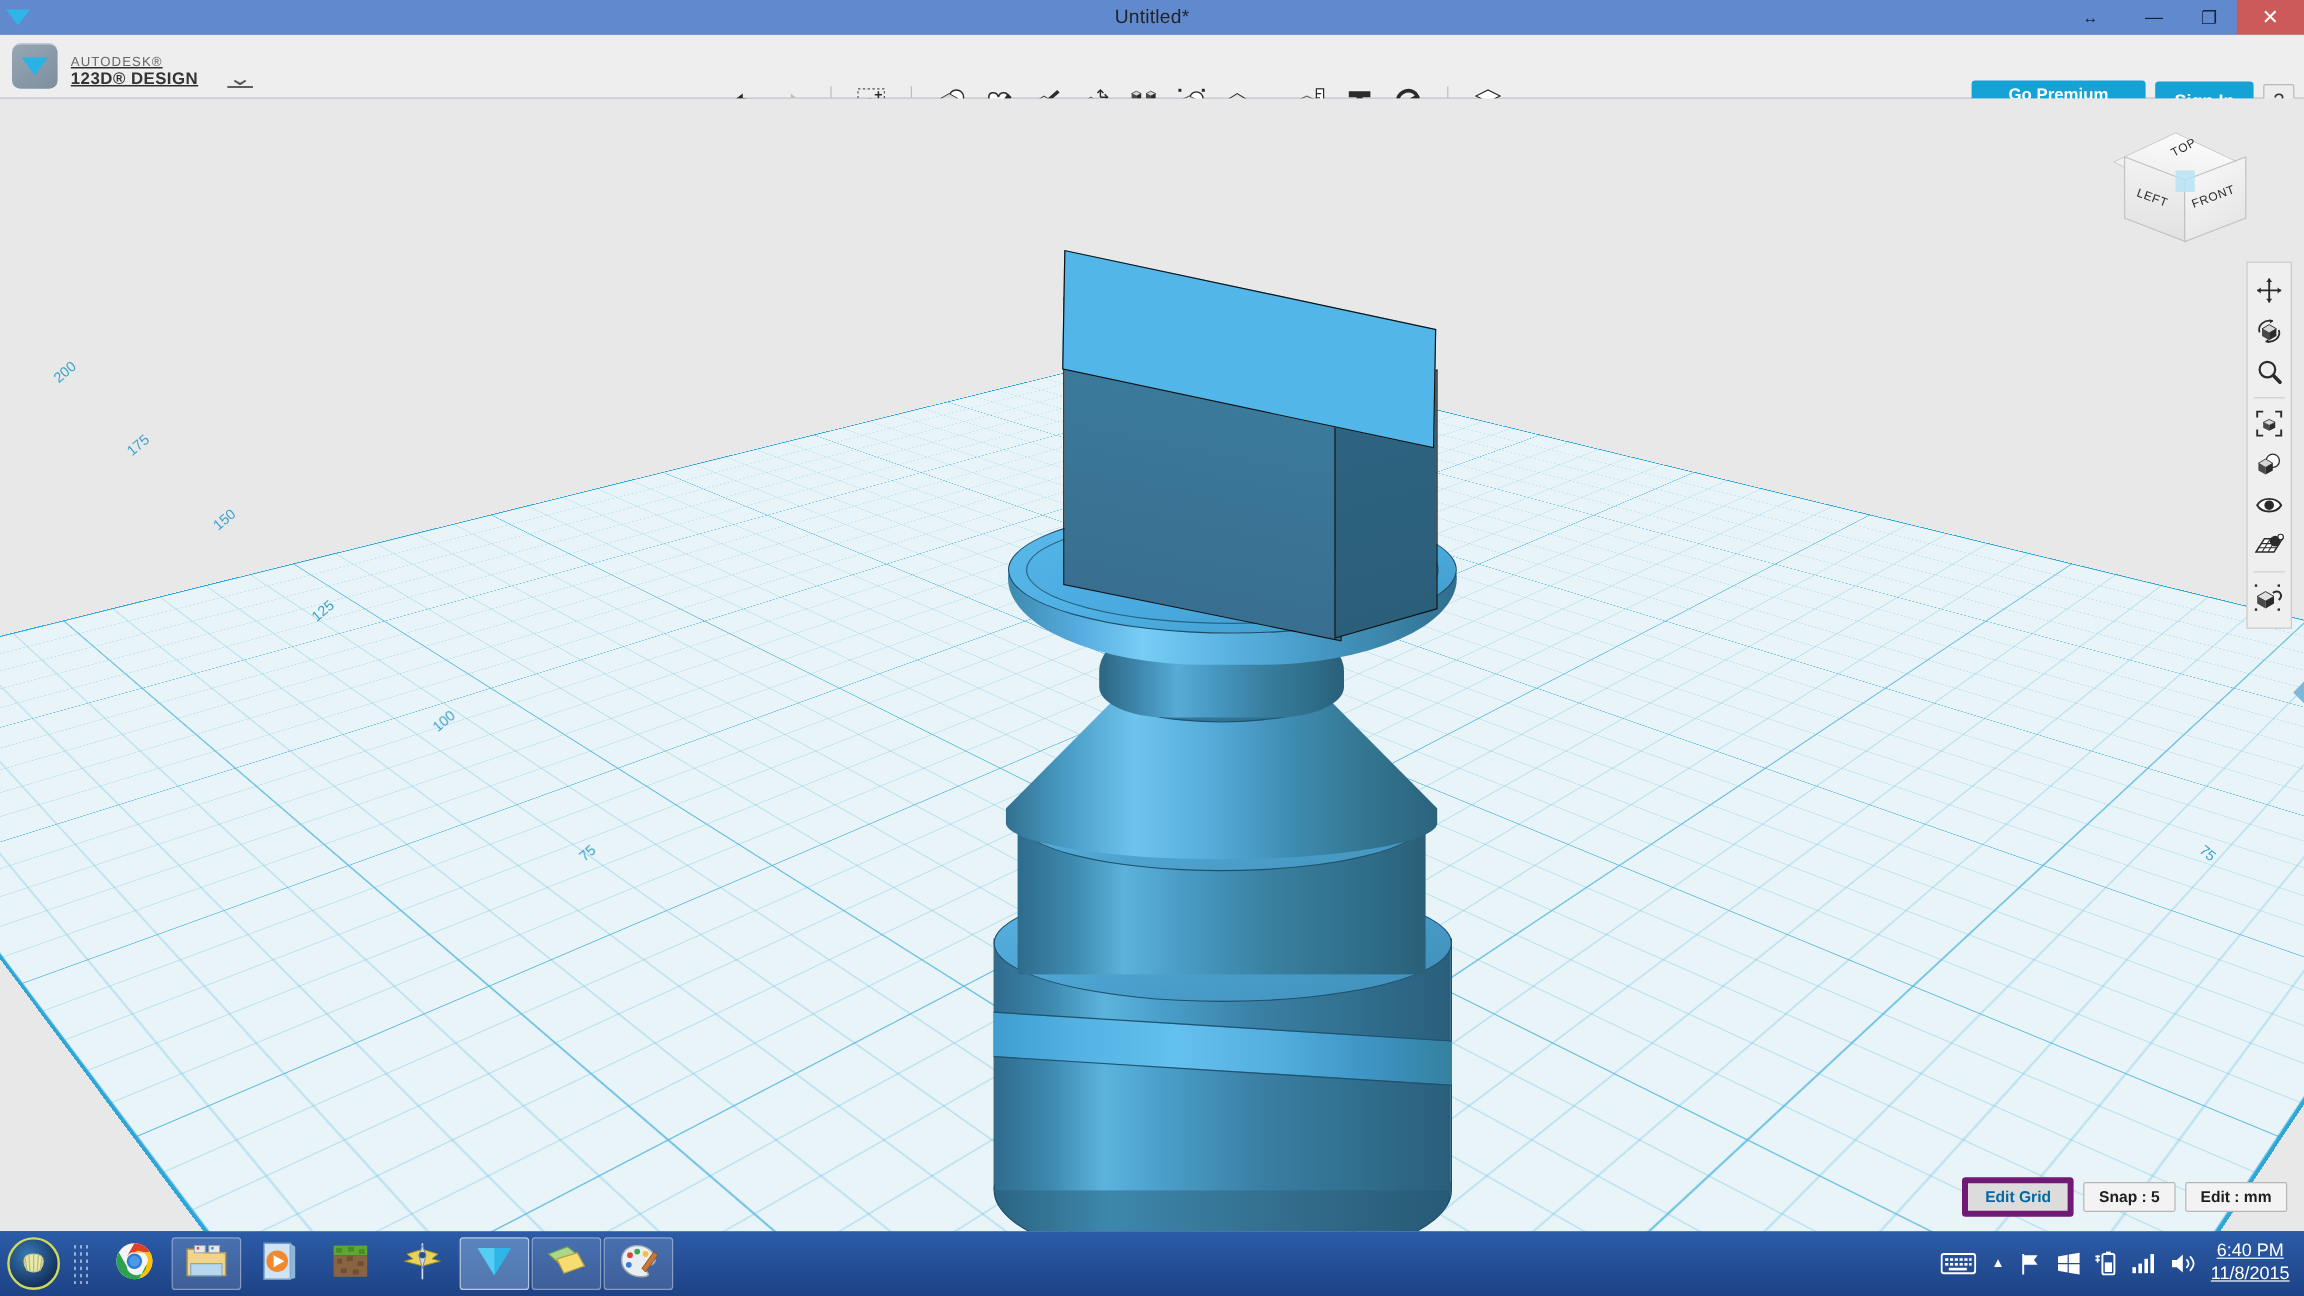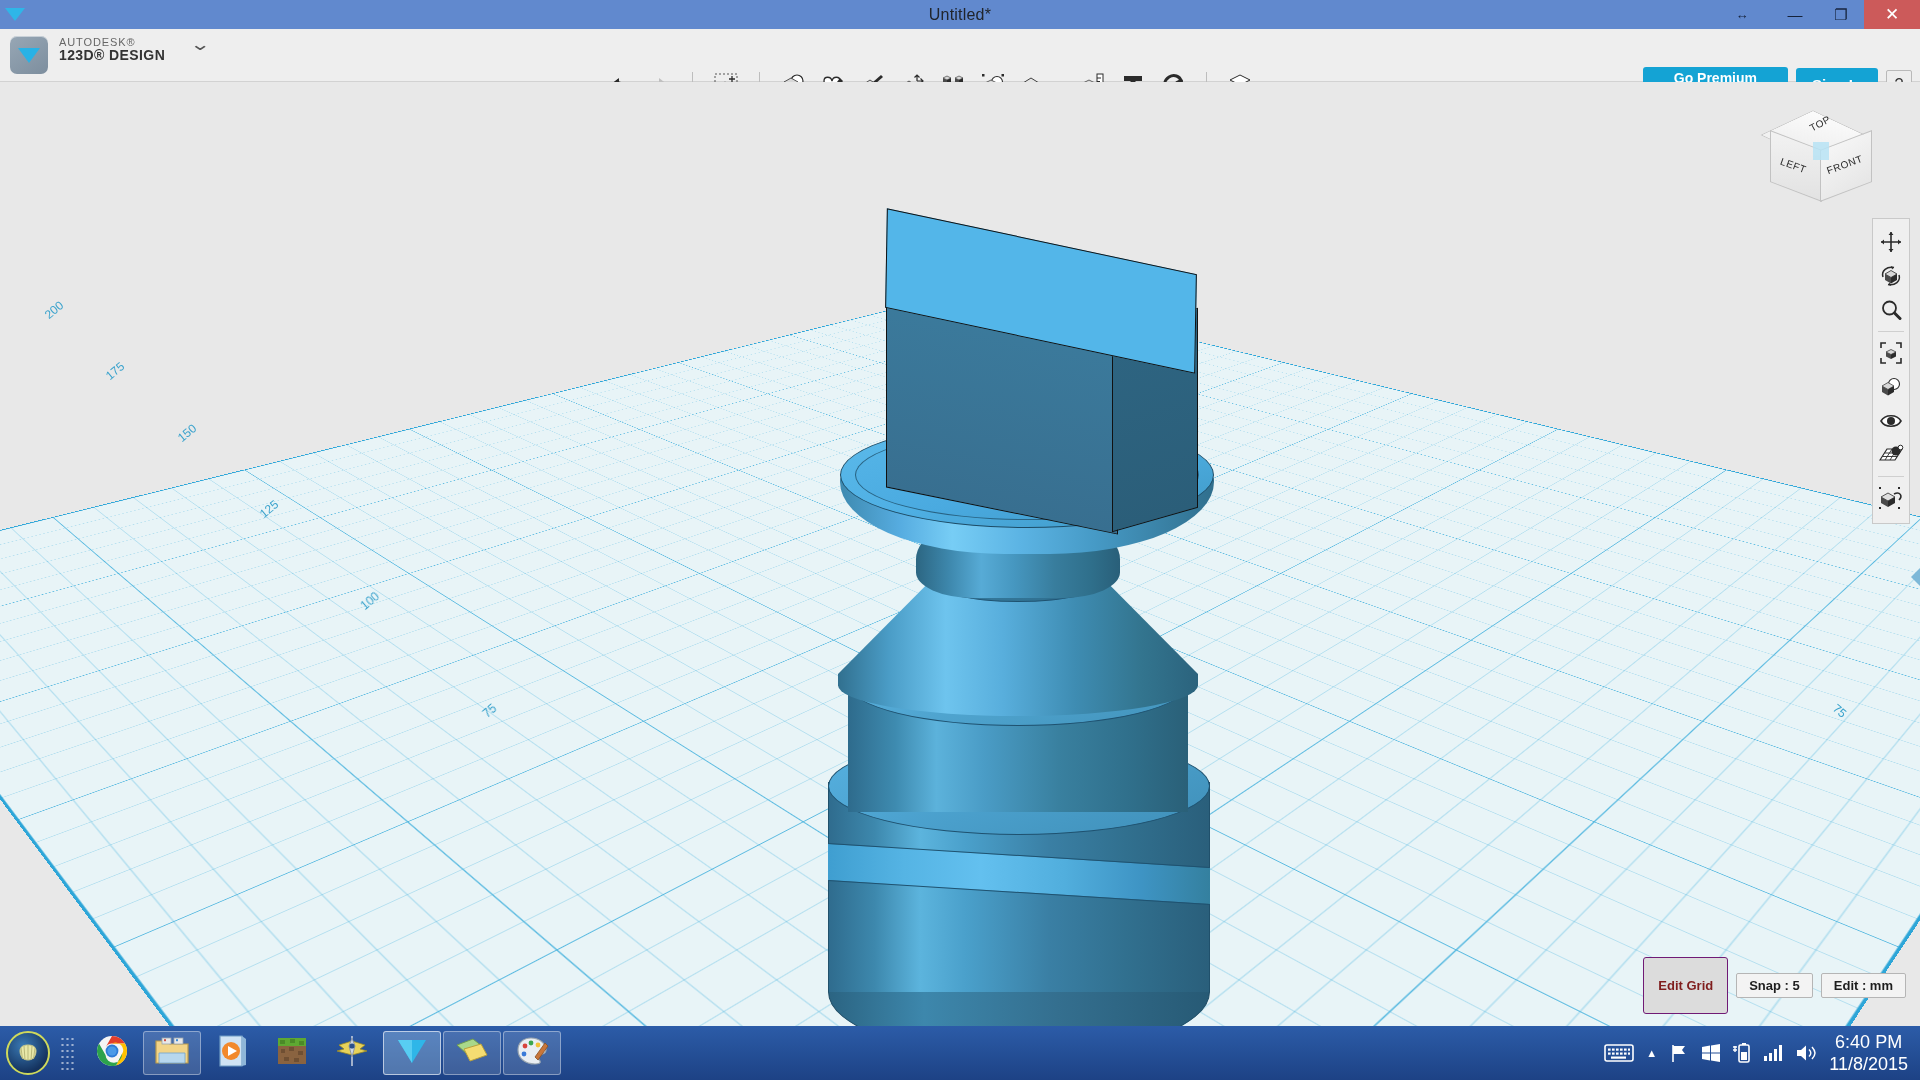--- a/index.html
+++ b/index.html
@@ -38,21 +38,21 @@
   .wbtn.resize { width: 60px; font-size: 13px; }
   .wbtn.close { background: #cc5a5a; color: #fff; width: 56px; font-size: 17px; }
 
   
   #header {
     position: absolute; left: 0; top: 29px; width: 1920px; height: 53px;
     background: #eeeeee;
     border-bottom: 1px solid #d2d2d2;
     display: flex; align-items: center;
   }
-  #brand { display: flex; align-items: flex-start; padding-left: 10px; }
+  #brand { display: flex; align-items: flex-end; padding-left: 10px; text-decoration: underline; }
   #brand-icon {
     width: 38px; height: 38px; border-radius: 7px;
     background: linear-gradient(145deg,#97a7b5,#7d8e9e);
     display: flex; align-items: center; justify-content: center;
     box-shadow: inset 0 1px 0 rgba(255,255,255,.5);
   }
   #brand-icon .logo-tri {
     border-left-width: 11px; border-right-width: 11px; border-top: 15px solid #29b2e5;
   }
   #brand-text { margin-left: 11px; line-height: 1.12; }
@@ -284,22 +284,22 @@
     border-bottom: 9px solid transparent;
     border-right: 9px solid #7db8d8;
   }
 
   
   #statusbar {
     position: absolute; right: 14px; bottom: 12px;
     display: flex; align-items: center; gap: 8px;
   }
   #edit-grid {
-    background: #dcdcdc; border: 1px solid #701a75; border-radius: 3px;
-    padding: 20px 14px; font-size: 13px; font-weight: bold; color: #7f1d1d;
+    background: #dcdcdc; border: 5px solid #701a75; border-radius: 3px;
+    padding: 4px 14px; font-size: 13px; font-weight: bold; color: #0369a1;
   }
   .statfield {
     background: #f3f3f3; border: 1px solid #b5b5b5; border-radius: 2px;
     padding: 4px 12px; font-size: 13px; font-weight: bold; color: #1e1e1e;
   }
 
   
   #taskbar {
     position: absolute; left: 0; bottom: 0; width: 1920px; height: 54px;
     background: linear-gradient(to bottom,#2c5ca8,#1d4285);
@@ -325,21 +325,21 @@
     display: flex; align-items: center; justify-content: center;
     border: 1px solid transparent; border-radius: 3px;
   }
   .tbtn.open { background: rgba(255,255,255,.14); border-color: rgba(255,255,255,.38); }
   .tbtn.active { background: rgba(190,225,250,.32); border-color: rgba(255,255,255,.6); }
 
   #tray {
     margin-left: auto; display: flex; align-items: center; gap: 12px;
     padding-right: 12px; color: #fff;
   }
-  #tray-clock { text-align: center; font-size: 18px; line-height: 1.25; }
+  #tray-clock { text-align: center; font-size: 15px; line-height: 1.25; text-decoration: underline; }
   .trayicon { display: flex; align-items: center; justify-content: center; }
 </style>
 </head>
 <body>
 
 <div id="titlebar">
   <div class="appmark">
     <div class="logo-tri"></div>
   </div>
   <div id="window-title">Untitled*</div>

